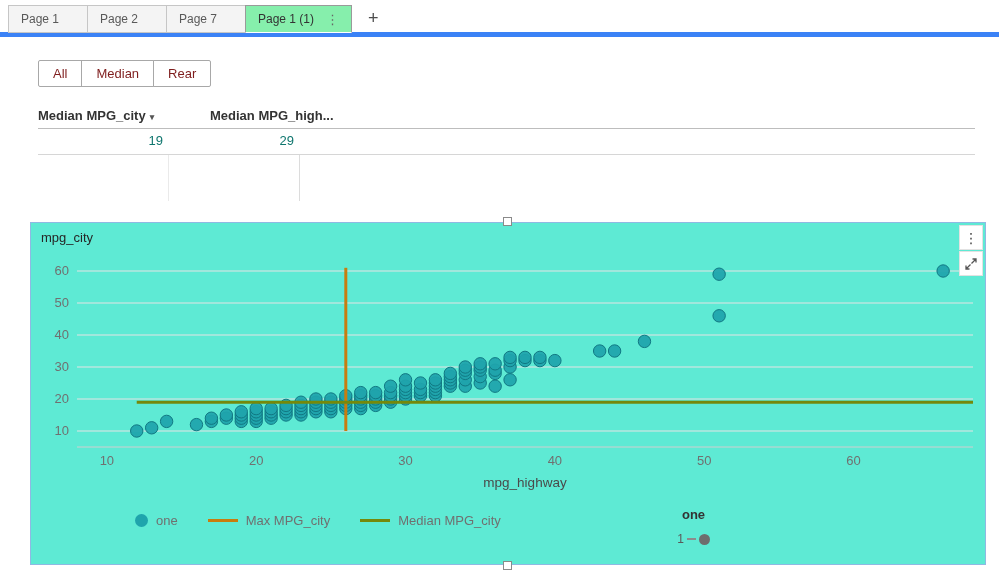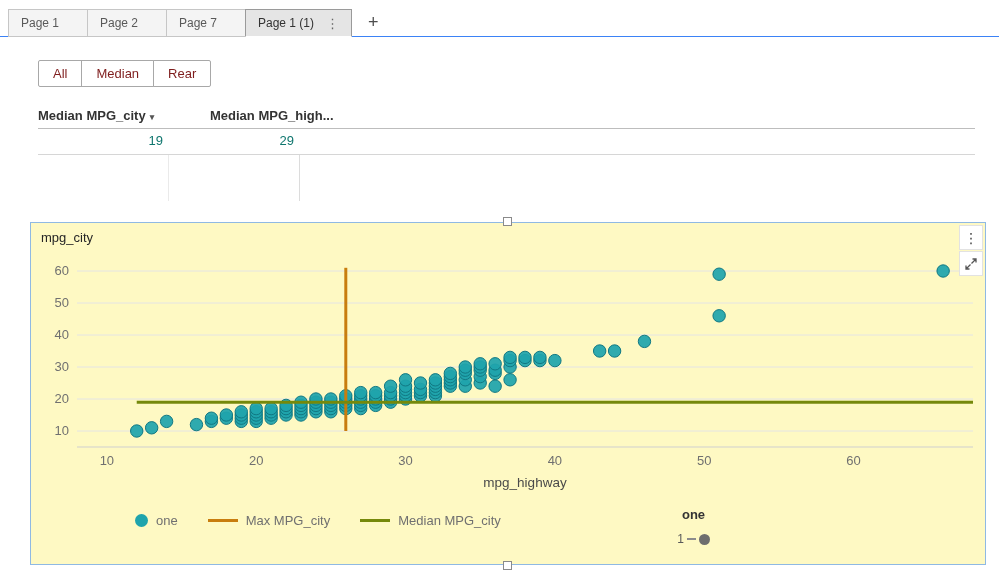--- a/index.html
+++ b/index.html
@@ -7,32 +7,32 @@
   body {
     width: 999px; height: 578px; position: relative; overflow: hidden;
     background: #ffffff;
     font-family: "Liberation Sans", sans-serif;
     color: #333;
   }
 
   
   .tab-bar {
     position: absolute; left:0; top:0; width:100%; height:37px;
-    border-bottom:1px solid #3b82f6; background:#fff;
+    border-bottom:5px solid #3b82f6; background:#fff;
     display:flex; align-items:flex-end; padding-left:8px;
   }
   .tab {
     height:28px; min-width:80px; display:flex; align-items:center;
     padding:0 12px; margin-left:-1px; margin-bottom:-1px;
     border:1px solid #c6c6c6; background:#f4f4f4;
     font-size:12px; color:#595959; cursor:pointer; position:relative;
   }
   .tab:first-child { margin-left:0; }
   .tab.active {
-    background:#e5e5e5; border-color:#9a9a9a; border-bottom-color:#fff;
+    background:#86efac; border-color:#9a9a9a; border-bottom-color:#fff;
     color:#333; z-index:2; min-width:100px;
   }
   .tab-kebab { margin-left:12px; color:#666; font-size:13px; line-height:1; }
   .add-tab {
     margin:0 0 5px 12px; background:none; border:none; font-size:18px;
     color:#4d4d4d; line-height:1; padding:0 4px; cursor:pointer;
     font-family:"Liberation Sans", sans-serif;
   }
 
   
@@ -52,21 +52,21 @@
   .st-sort { font-size:9px; color:#555; margin-left:4px; }
   .st-row { display:flex; border-bottom:1px solid #d6d6d6; }
   .st-cell { width:131px; text-align:right; padding:4px 6px 6px 2px; color:#0f766e; }
   .st-empty { display:flex; height:46px; }
   .st-empty div { width:131px; border-right:1px solid #dcdcdc; height:100%; }
   .st-empty div:first-child { border-right:1px solid #eaeaea; }
 
   
   .chart-panel {
     position:absolute; left:30px; top:222px; width:956px; height:343px;
-    border:1px solid #8fb9e3; background:#fef9c3;
+    border:1px solid #8fb9e3; background:#5eead4;
   }
   .handle {
     position:absolute; width:9px; height:9px; background:#fff;
     border:1px solid #8a8a8a; left:calc(50% - 5px); z-index:5;
   }
   .handle.top { top:-6px; } .handle.bottom { bottom:-6px; }
   .panel-title { position:absolute; left:10px; top:7px; font-size:13px; color:#262626; }
   .panel-icons { position:absolute; top:2px; right:2px; display:flex; flex-direction:column; z-index:4; }
   .icon-box {
     width:24px; height:25px; display:flex; align-items:center; justify-content:center;

